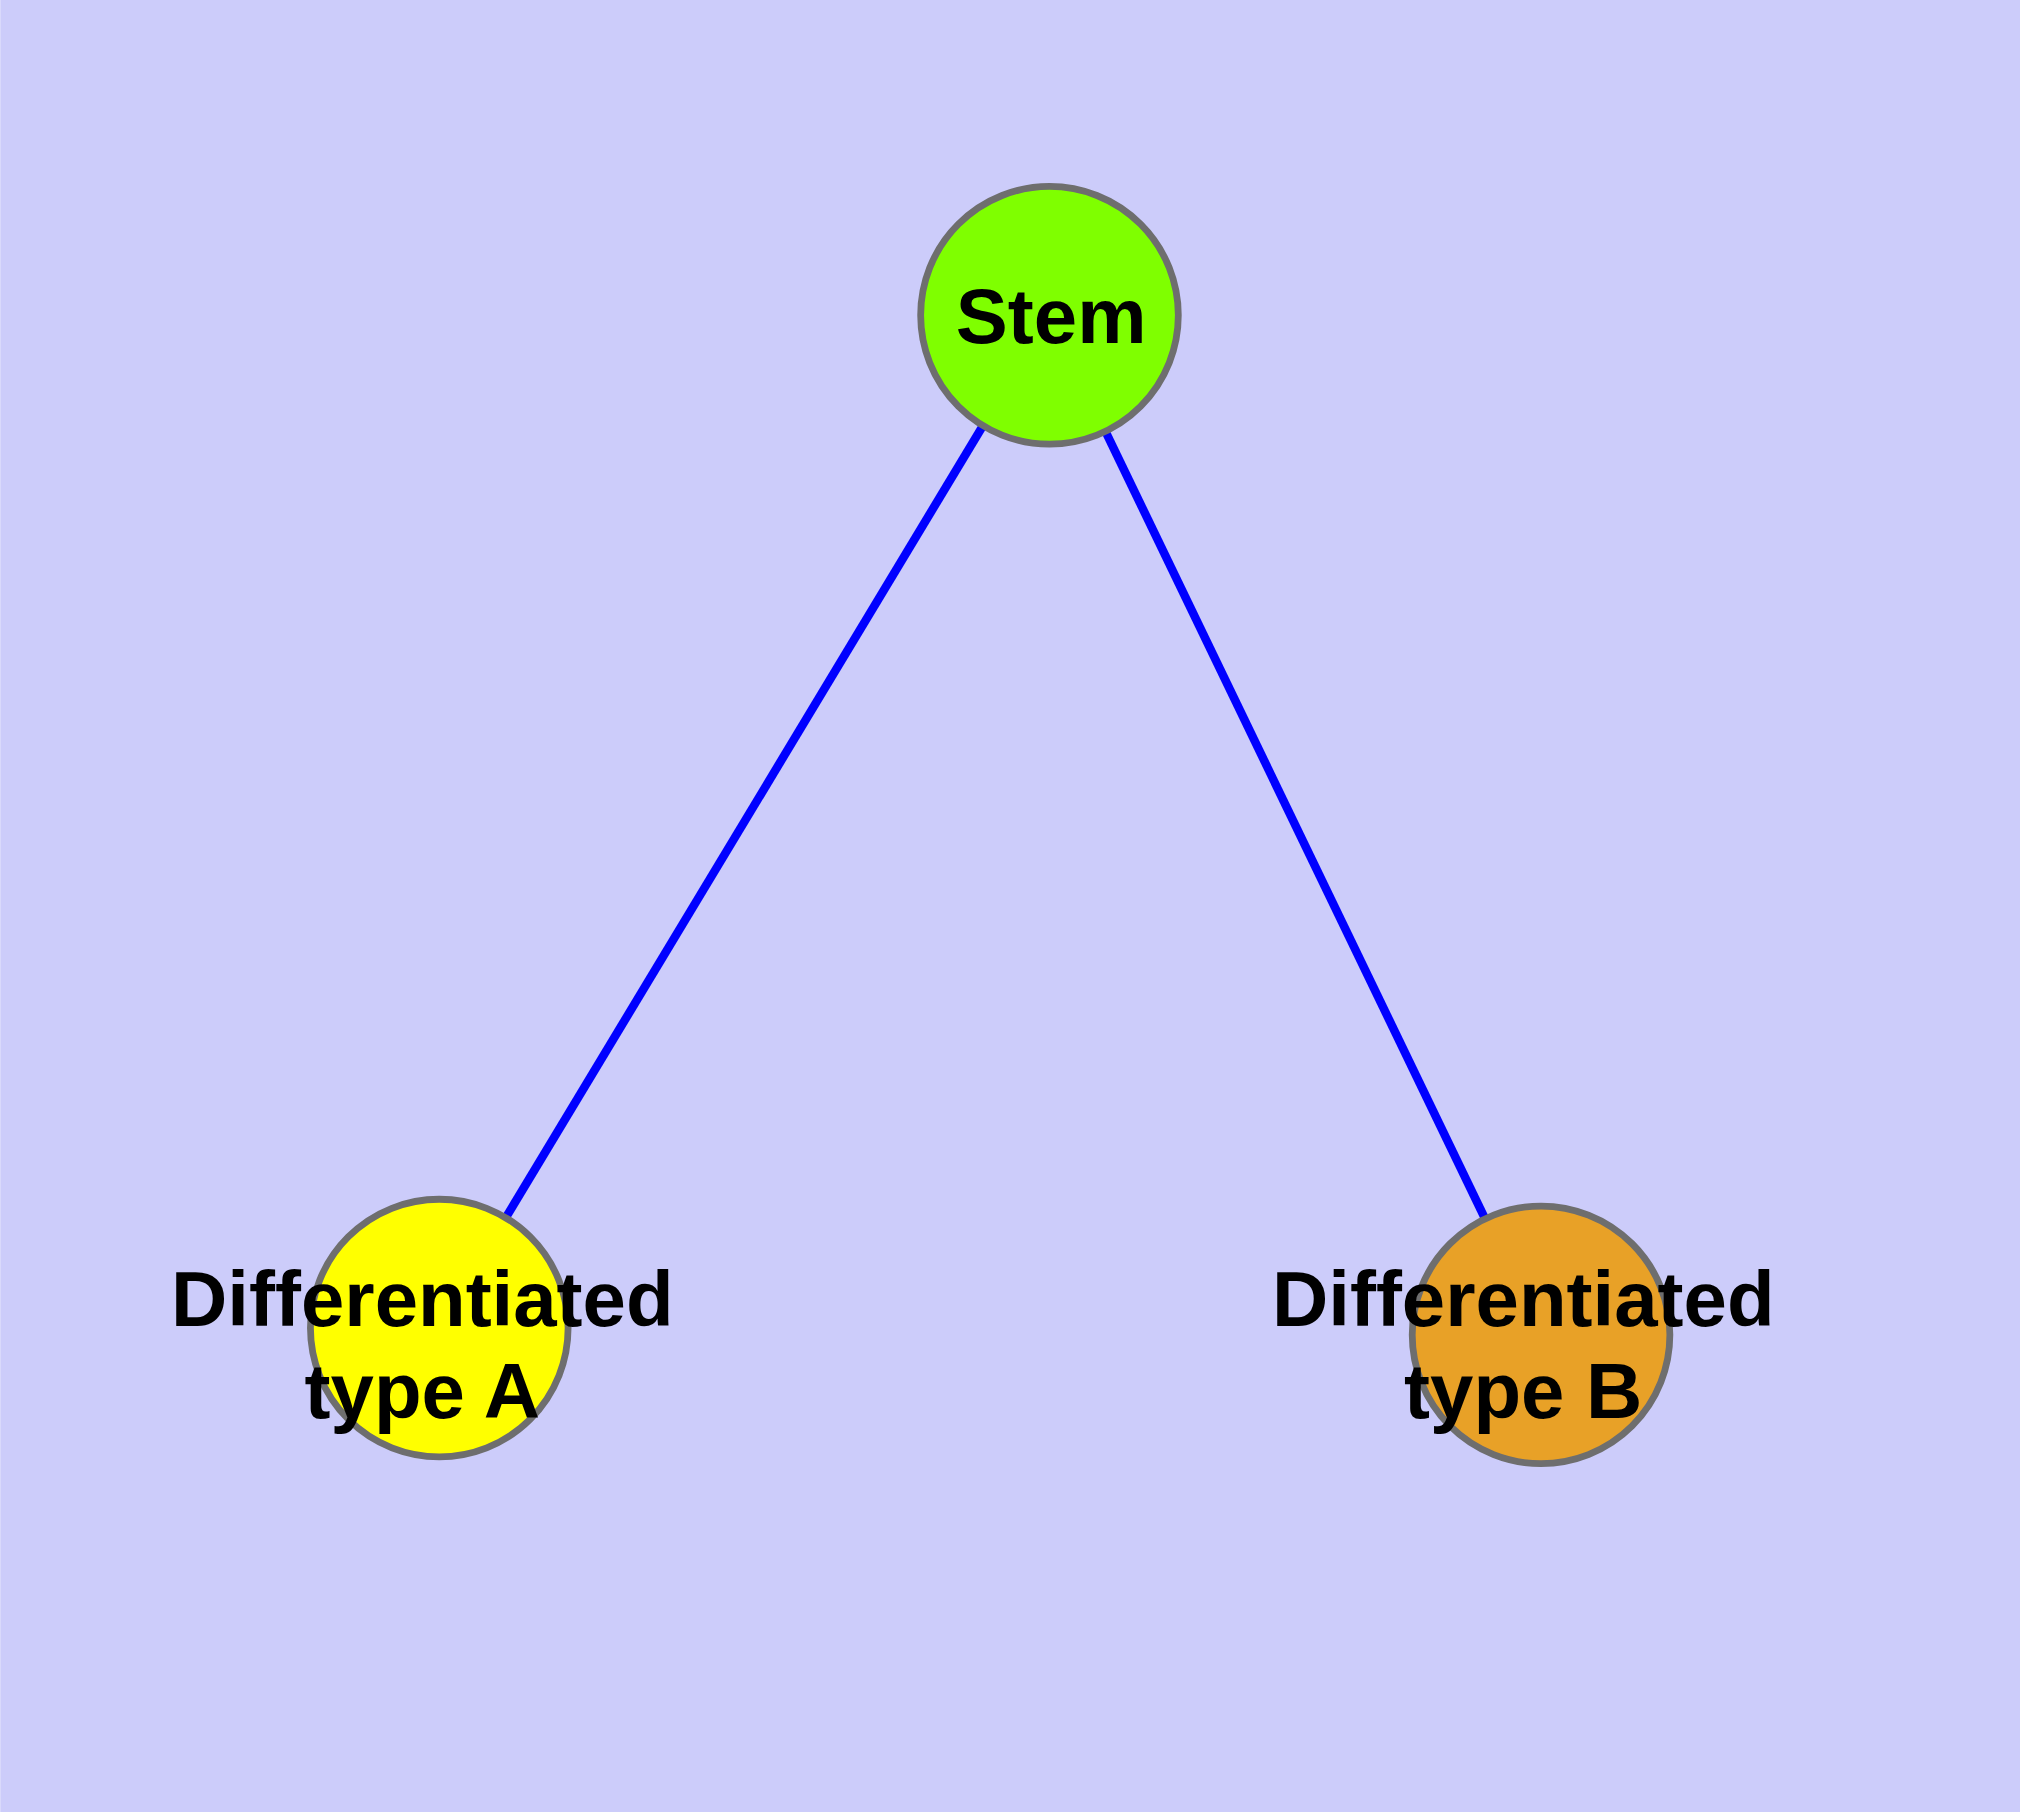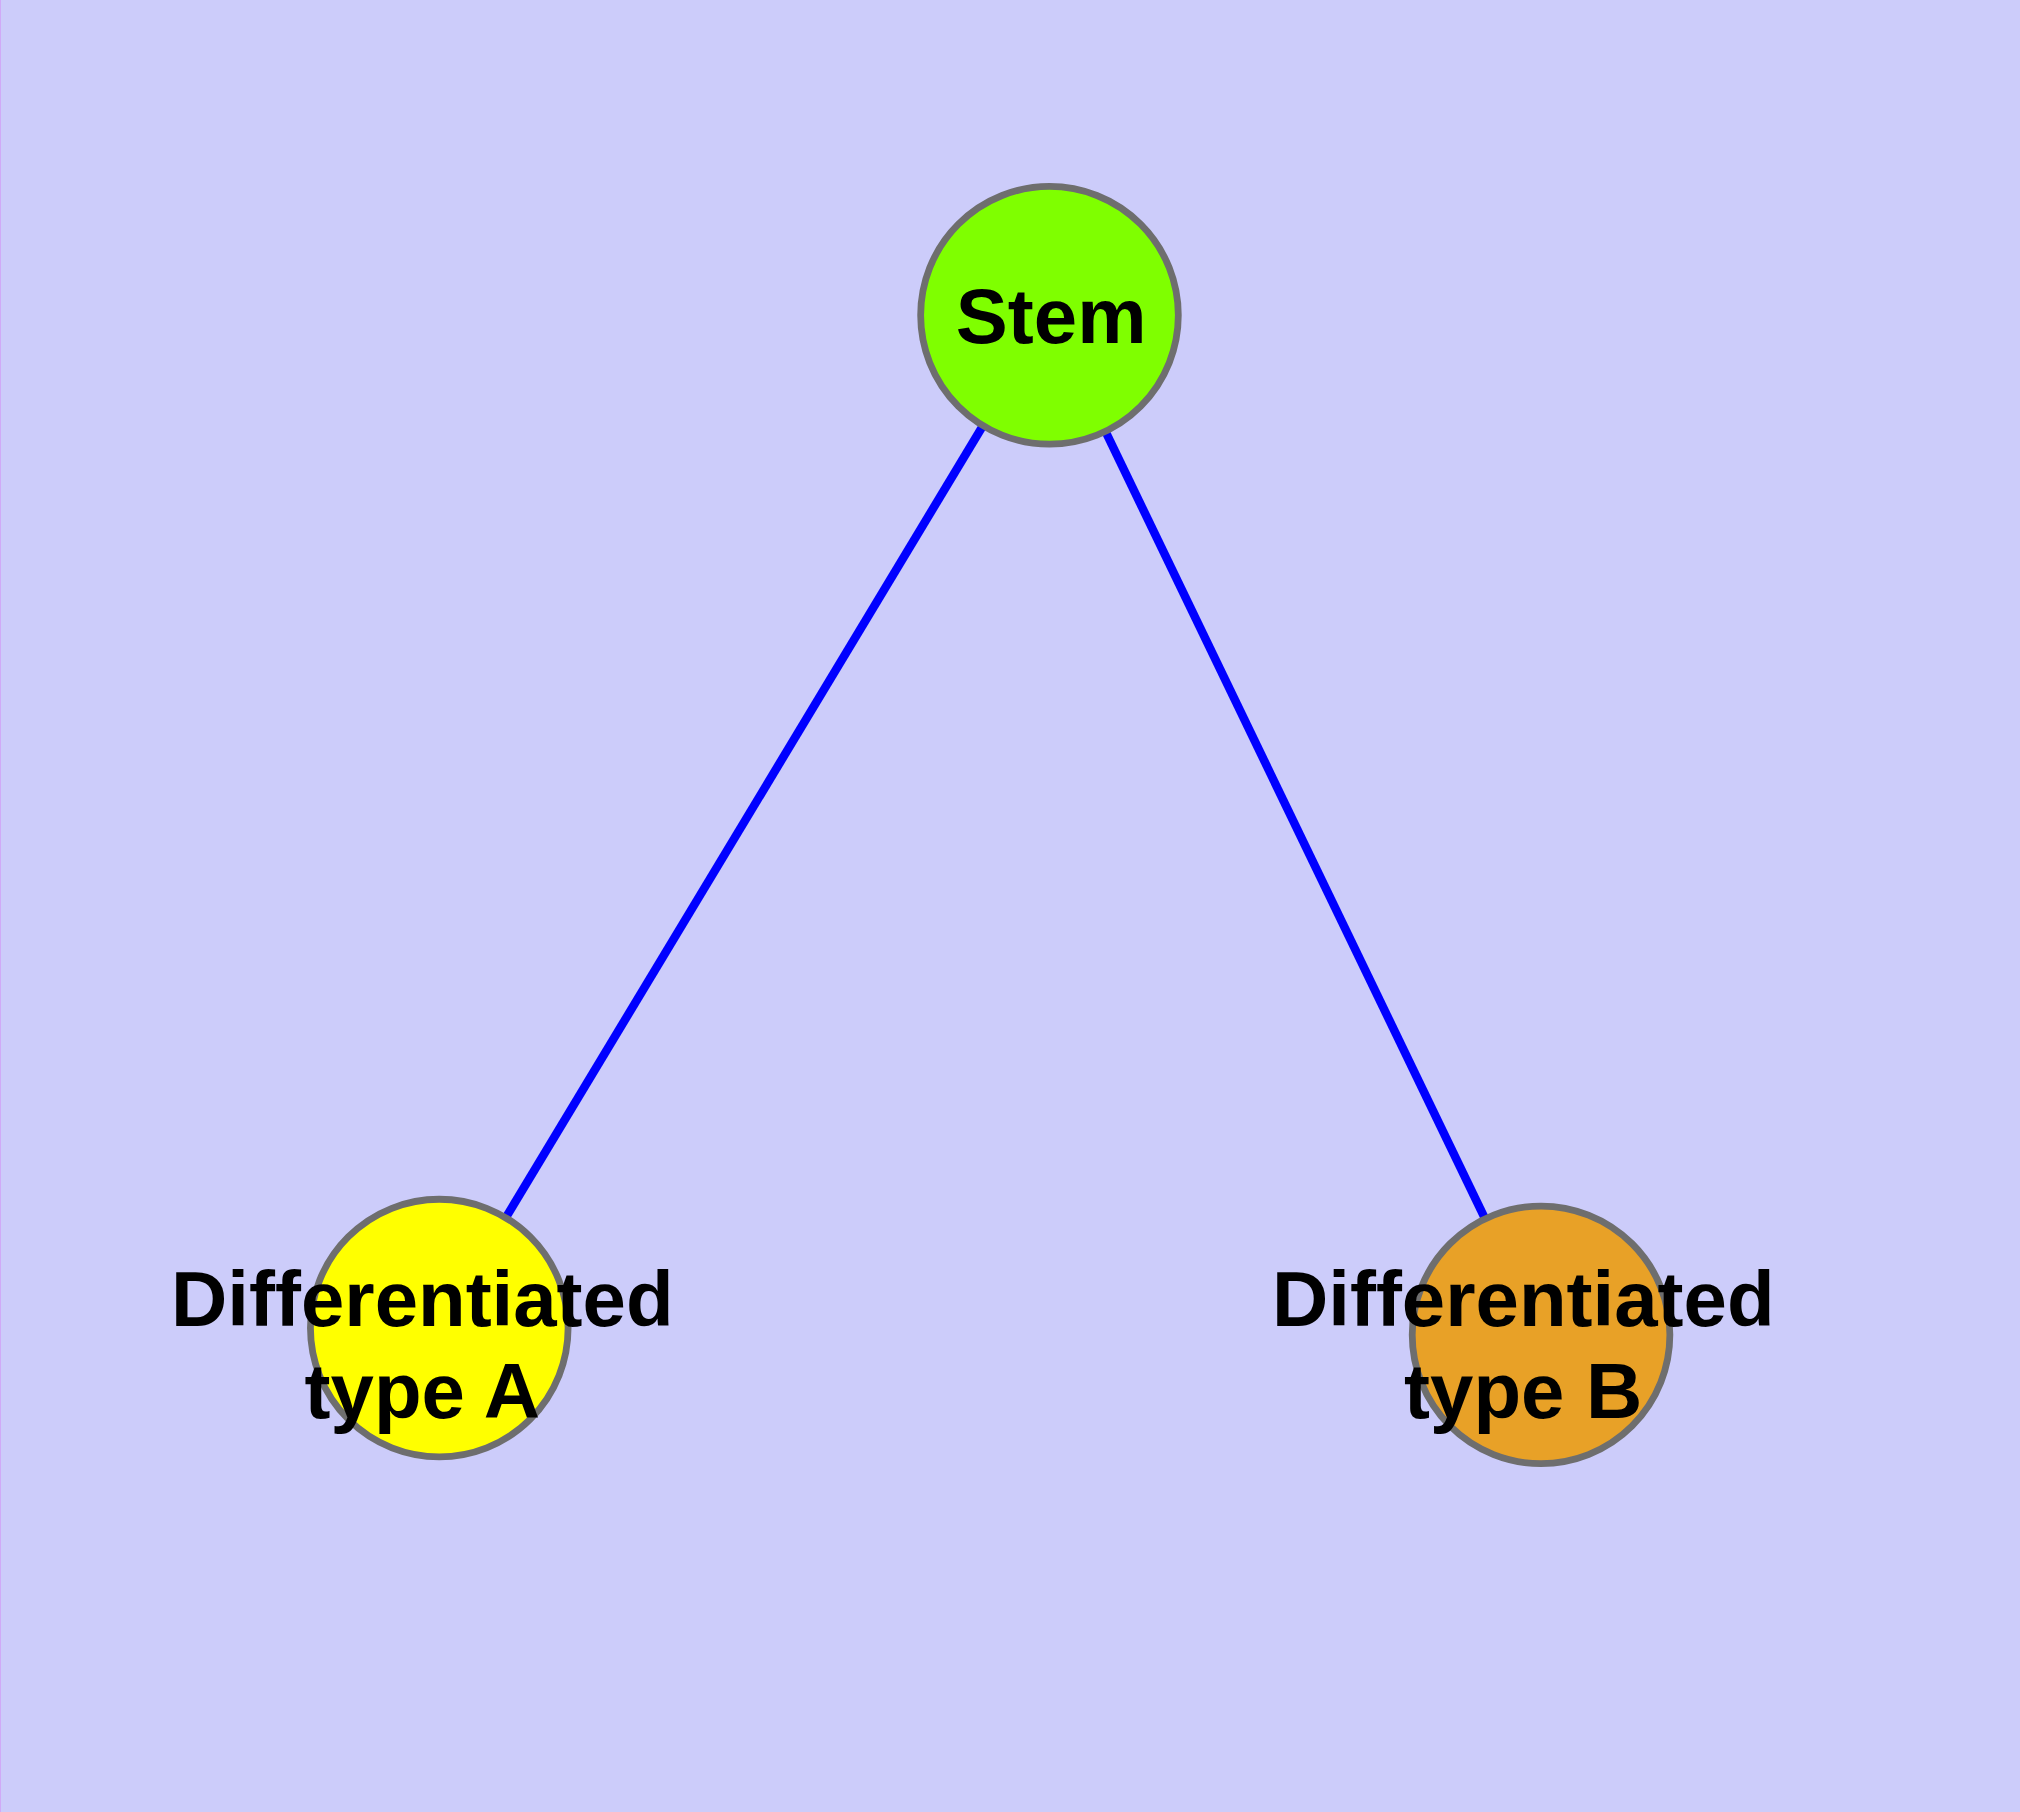--- a/index.html
+++ b/index.html
@@ -8,21 +8,21 @@
     padding: 0;
     background: #ccccfa;
   }
   body {
     font-family: "Liberation Sans", sans-serif;
   }
   #canvas {
     position: relative;
     width: 2021px;
     height: 1812px;
-    background: #d946ef;
+    background: #ffffff;
     overflow: hidden;
   }
   #graph-svg {
     position: absolute;
     left: 0;
     top: 0;
     width: 2021px;
     height: 1812px;
     display: block;
   }

